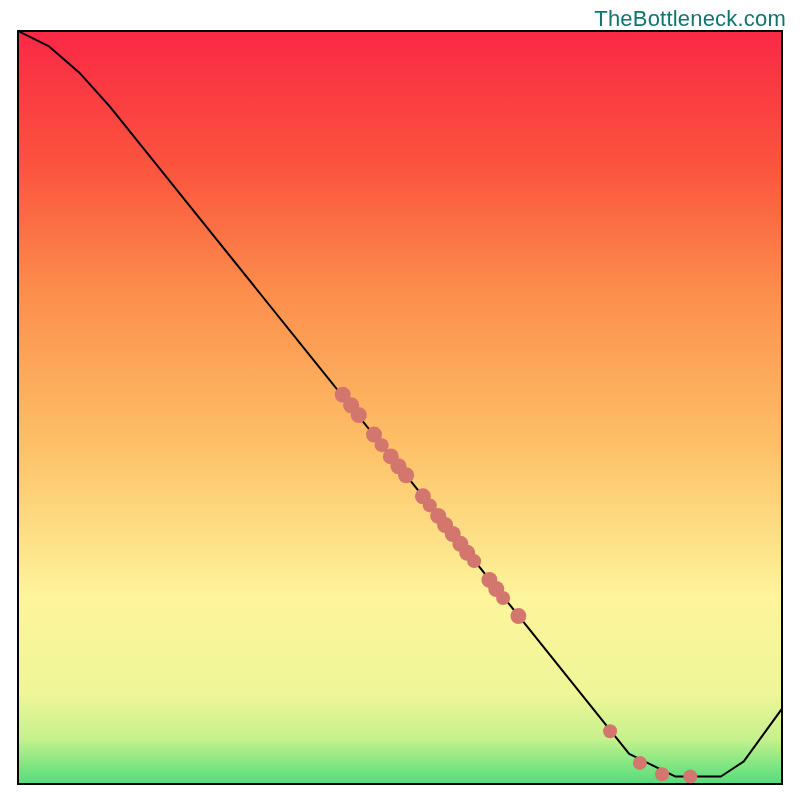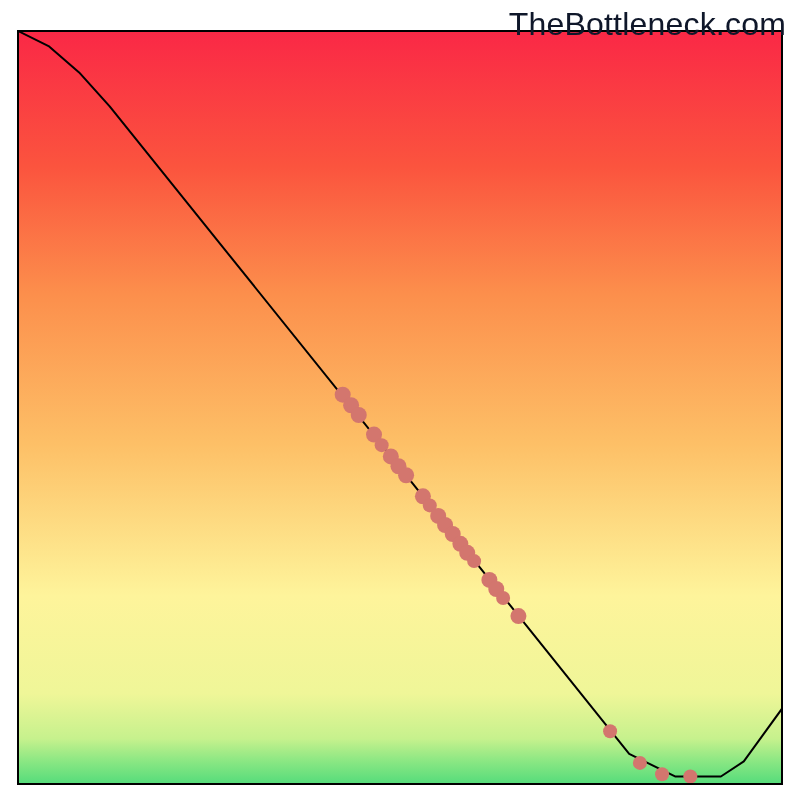--- a/index.html
+++ b/index.html
@@ -13,22 +13,22 @@
   }
   .stage {
     position: relative;
     width: 800px;
     height: 800px;
   }
   .watermark {
     position: absolute;
     top: 6px;
     right: 14px;
-    font-size: 32px;
-    color: #0f172a;
+    font-size: 22px;
+    color: #0f766e;
     font-weight: 400;
     letter-spacing: 0.2px;
     z-index: 20;
     user-select: none;
   }
   .plot {
     position: absolute;
     left: 17px;
     top: 30px;
     width: 766px;

